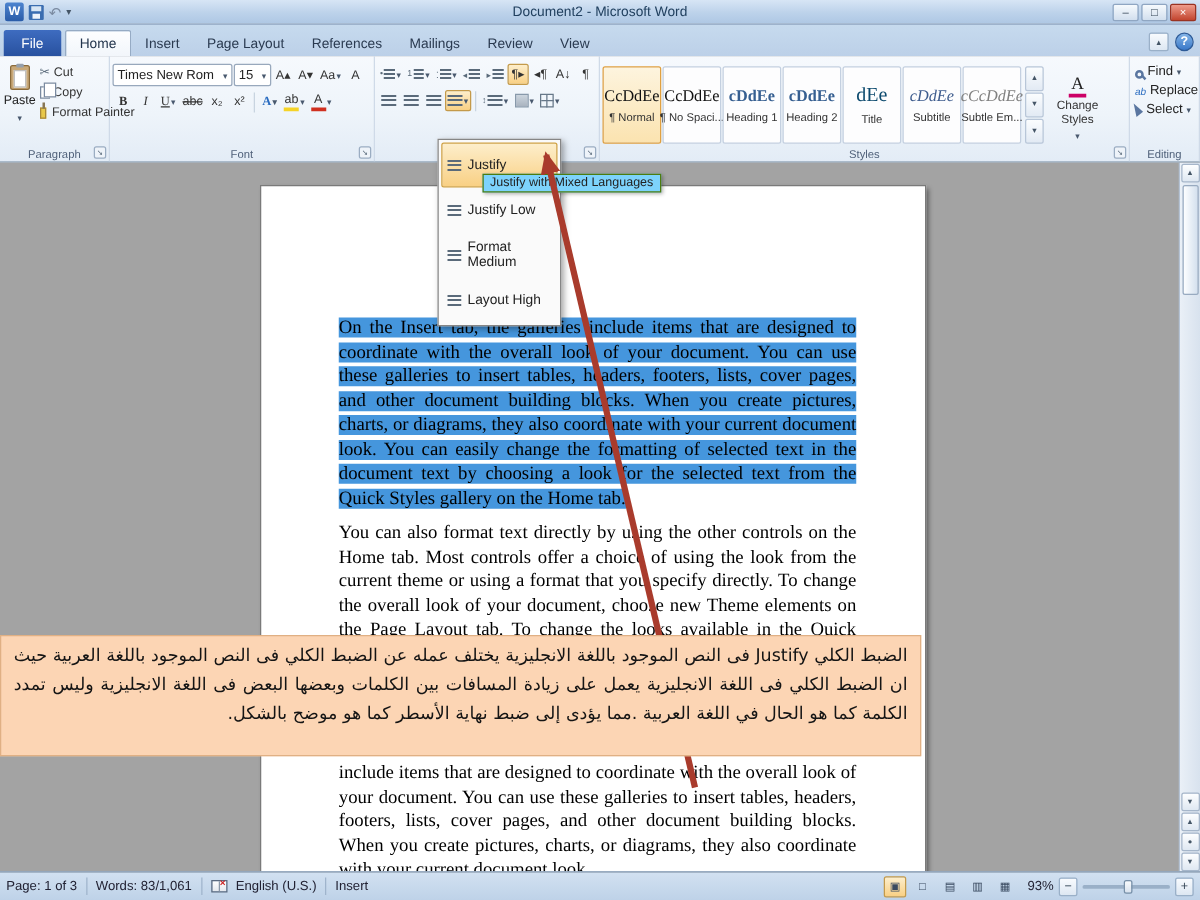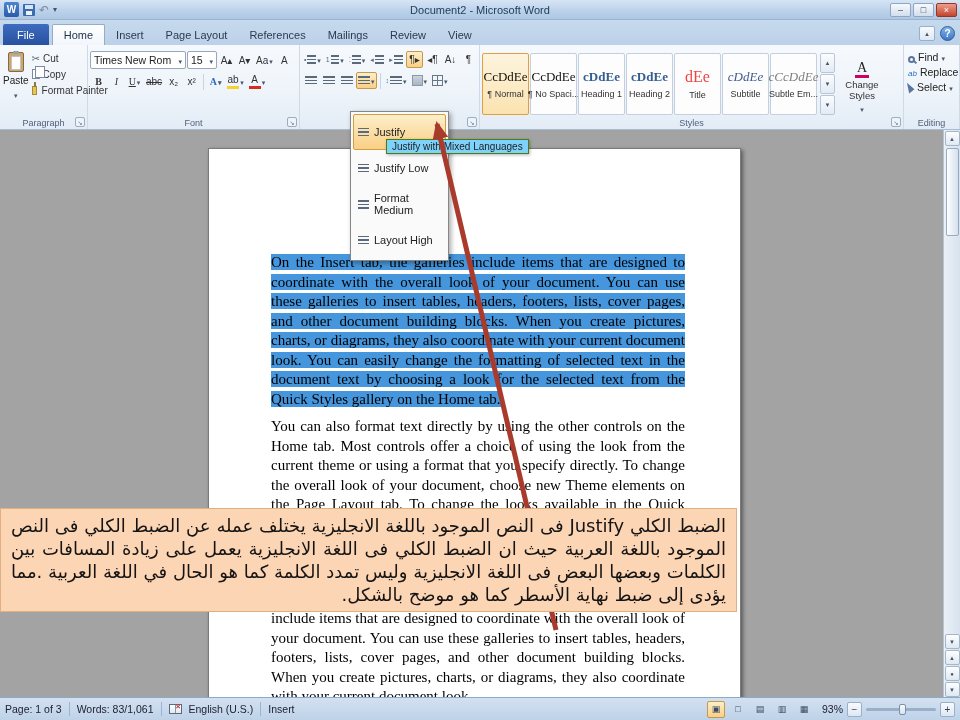--- a/index.html
+++ b/index.html
@@ -79,21 +79,21 @@
   .g-para{width:180px}
   .para-col{display:flex;flex-direction:column;gap:4px;padding-top:4px}
 
   
   .g-styles{flex:1;display:flex}
   .styles-wrap{display:flex;align-items:flex-end;padding-top:3px}
   .style-card{width:47px;height:62px;border:1px solid #c4d0e0;border-radius:2px;background:#fdfdfe;margin-right:1px;display:flex;flex-direction:column;align-items:center;justify-content:center;gap:4px;font-family:"Liberation Serif",serif}
   .style-card.sel{border-color:#e0a040;background:linear-gradient(#fdf4de,#fbe3b0)}
   .style-card .prev{font-size:13px;color:#111}
   .style-card .prev.h{color:#365f91;font-weight:bold}
-  .style-card .prev.t{color:#ef4444;font-size:16px}
+  .style-card .prev.t{color:#0c4a6e;font-size:16px}
   .style-card .prev.sub{color:#3e5c8e;font-style:italic}
   .style-card .prev.em{color:#808080;font-style:italic}
   .style-card .nm{font-size:9px;font-family:"Liberation Sans",sans-serif;color:#333;white-space:nowrap}
   .style-scroll{width:15px;display:flex;flex-direction:column;gap:1px;margin:0 2px}
   .ssbtn{width:15px;height:20px;border:1px solid #b8c6d8;background:linear-gradient(#fbfdfe,#e2eaf4);font-size:6px;color:#456;display:flex;align-items:center;justify-content:center;border-radius:2px}
   .change-styles{width:50px;display:flex;flex-direction:column;align-items:center;justify-content:flex-start;padding-top:6px;gap:2px;font-size:9.5px;color:#333;text-align:center;line-height:1.15}
   .cs-ic{font-size:14px;font-family:"Liberation Serif",serif;color:#222;border-bottom:3px solid #c06;line-height:1.1;padding:0 2px}
 
   
   .g-edit{width:56px}
@@ -121,21 +121,21 @@
 
   
   .jmenu{position:absolute;left:350px;top:111px;width:99px;background:#fafafa;border:1px solid #868686;box-shadow:2px 2px 5px rgba(0,0,0,.35);padding:2px;z-index:30}
   .jitem{height:36px;display:flex;align-items:center;gap:5px;font-size:11px;padding:0 4px;color:#222;border:1px solid transparent;border-radius:2px}
   .jitem.sel{background:linear-gradient(#fdeecb,var(--menu_highlight,#f9d084));border-color:#d0a040}
   .jitem .bars{width:11px;height:9px;flex:none}
   .jtooltip{position:absolute;left:386px;top:139px;z-index:35;background:#7dd3fc;border:1px solid #4d7c0f;box-shadow:1px 1px 3px rgba(0,0,0,.3);font-size:10px;color:#222;padding:1px 5px;white-space:nowrap}
   .arrow-svg{position:absolute;left:0;top:0;z-index:45;pointer-events:none}
   .arrow-svg line{stroke:var(--arrow,#a93b2c)}
   .arrow-svg path{fill:var(--arrow,#a93b2c)}
-  .arabic-box{position:absolute;left:0;top:508px;width:737px;min-height:97px;z-index:50;background:var(--overlay_bg,#fcd5b4);border:1px solid #e0b084;padding:5px 10px;font-family:"DejaVu Sans",sans-serif;font-size:18px;line-height:23px;color:#141414;text-align:justify}
+  .arabic-box{position:absolute;left:0;top:508px;width:737px;min-height:97px;z-index:50;background:var(--overlay_bg,#fcd5b4);border:1px solid #e0b084;padding:5px 10px;font-family:"DejaVu Sans",sans-serif;font-size:14px;line-height:23px;color:#141414;text-align:justify}
 
   
   .statusbar{position:absolute;left:0;right:0;bottom:0;height:23px;background:linear-gradient(#d2e1f1,#bed2e8);border-top:1px solid #8fa8c4;display:flex;align-items:center;padding:0 5px;gap:7px;font-size:10.5px;color:#223;z-index:5}
   .sb-sep{width:1px;height:14px;background:#9fb4cc}
   .book-ic{width:13px;height:10px;border:1px solid #5a6a80;background:linear-gradient(#ffffff,#e4e8ee);position:relative;flex:none}
   .book-ic::before{content:"";position:absolute;left:5px;top:0;bottom:0;width:1px;background:#8a97a8}
   .book-ic::after{content:"\00d7";position:absolute;right:0px;top:-3px;color:#c22;font-size:8px;font-weight:bold}
   .sb-right{margin-left:auto;display:flex;align-items:center;gap:4px}
   .viewbtn{width:18px;height:17px;border:1px solid transparent;border-radius:2px;display:flex;align-items:center;justify-content:center;font-size:9px;color:#3a4a60}
   .viewbtn.active{background:linear-gradient(#fdeecb,#f9d084);border-color:#c49a4a}

